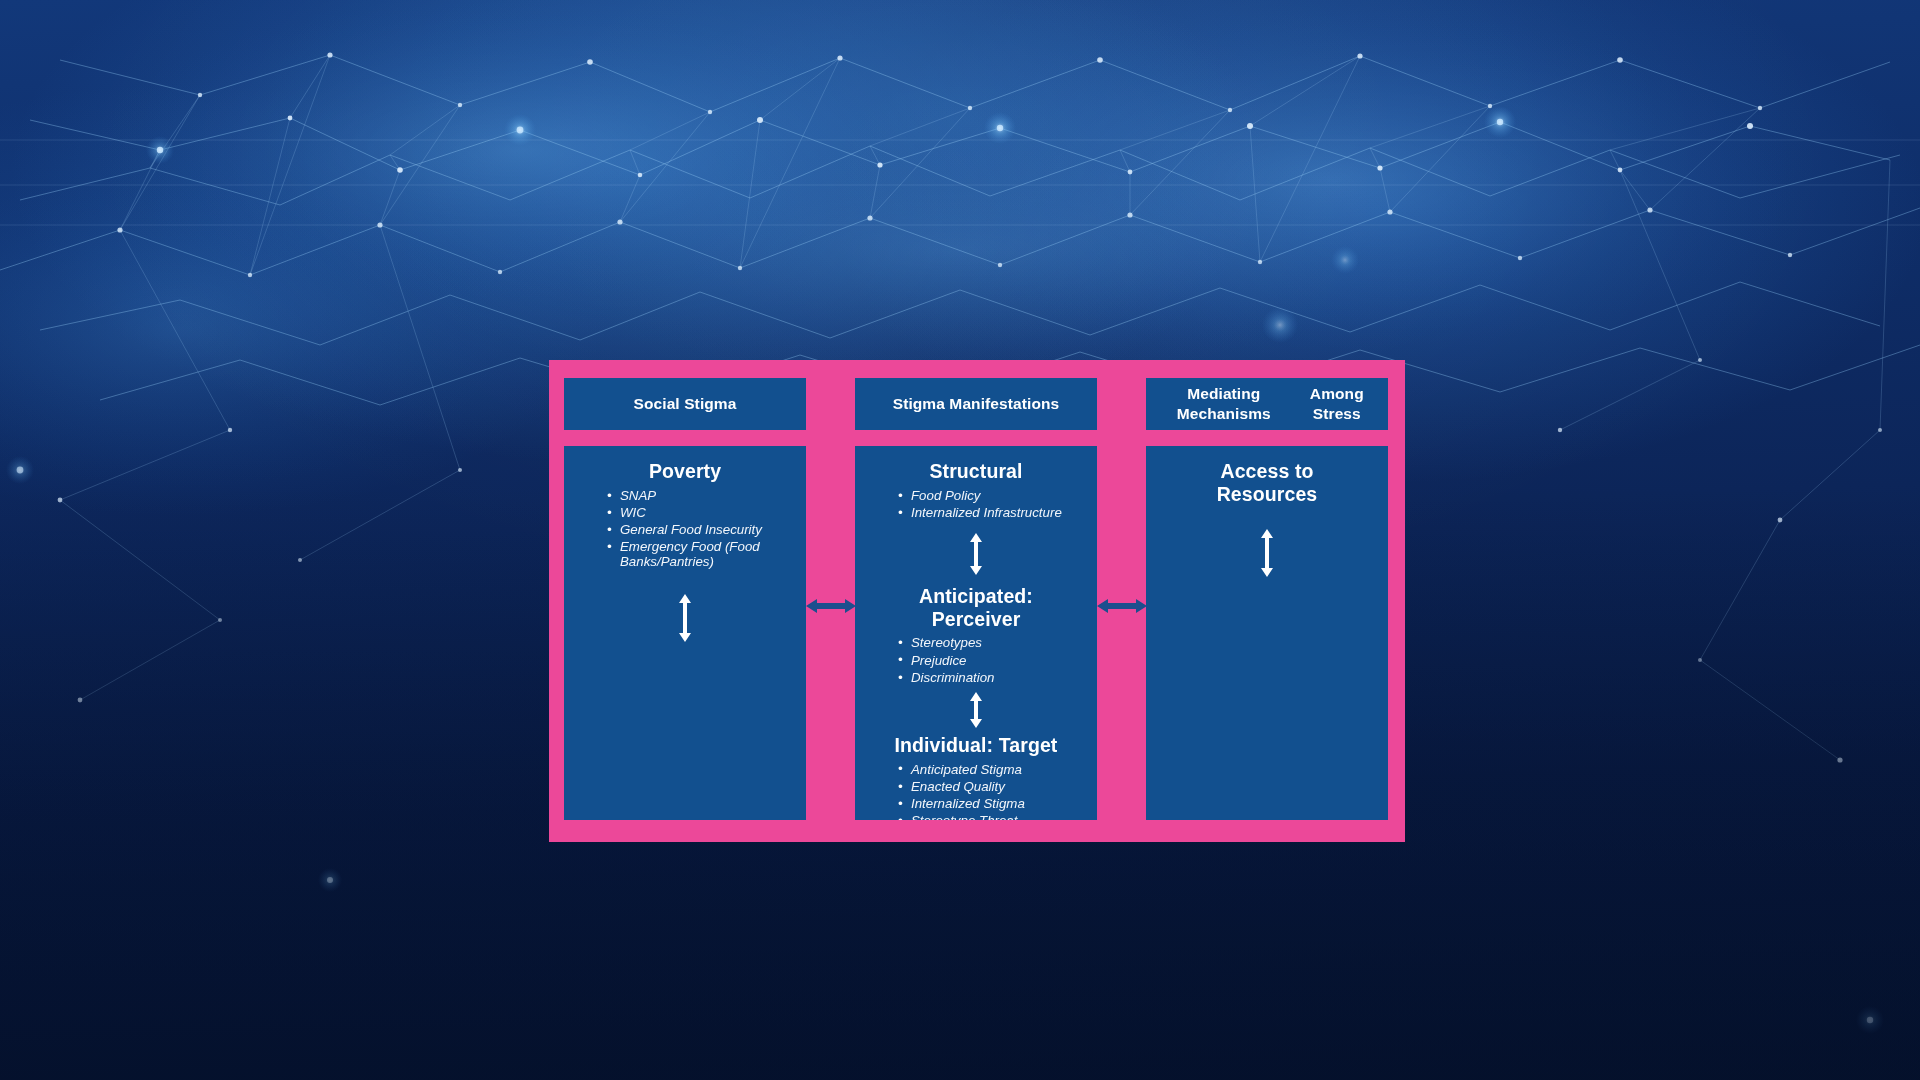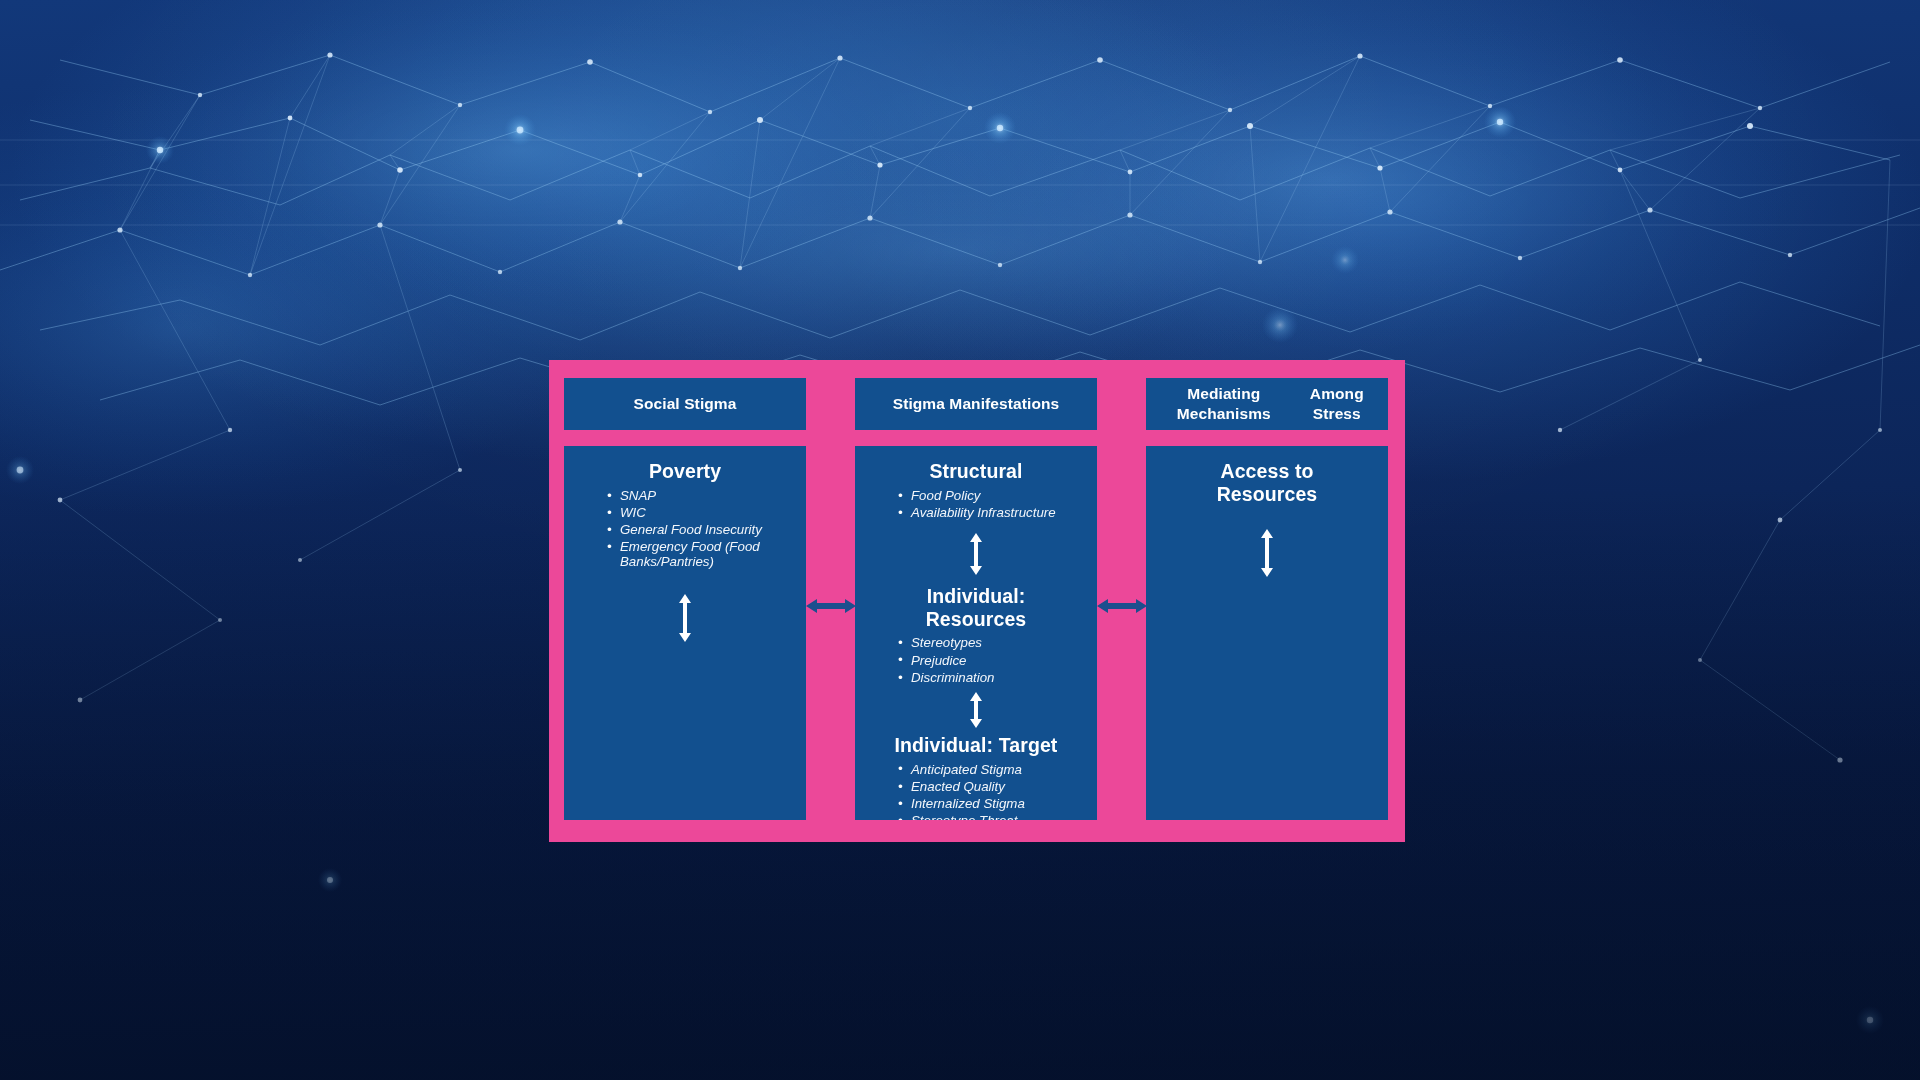--- a/index.html
+++ b/index.html
@@ -276,32 +276,32 @@
   </div>
 
   <div class="col c2">
     <div class="col-header">Stigma Manifestations</div>
     <div class="col-body">
 
       <div class="block">
         <div class="block-title">Structural</div>
         <ul class="block-list">
           <li>Food Policy</li>
-          <li>Availability Infrastructure</li>
+          <li>Internalized Infrastructure</li>
         </ul>
       </div>
 
       <div class="vr-arrow" style="margin-top:12px;margin-bottom:10px;">
         <svg width="16" height="42" viewBox="0 0 16 42">
           <polygon points="8,0 14,9 10,9 10,33 14,33 8,42 2,33 6,33 6,9 2,9" fill="#ffffff"></polygon>
         </svg>
       </div>
 
       <div class="block">
-        <div class="block-title">Individual: Resources</div>
+        <div class="block-title">Anticipated: Perceiver</div>
         <ul class="block-list">
           <li>Stereotypes</li>
           <li>Prejudice</li>
           <li>Discrimination</li>
         </ul>
       </div>
 
       <div class="vr-arrow" style="margin-top:6px;margin-bottom:6px;">
         <svg width="16" height="36" viewBox="0 0 16 36">
           <polygon points="8,0 14,9 10,9 10,27 14,27 8,36 2,27 6,27 6,9 2,9" fill="#ffffff"></polygon>

